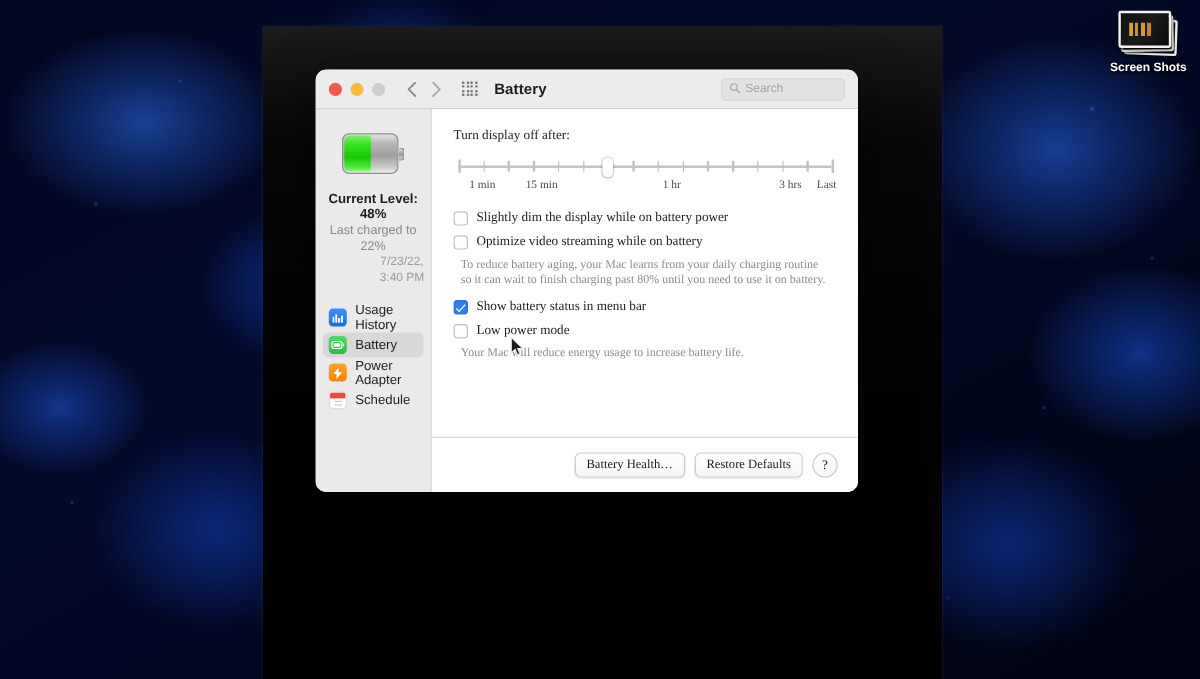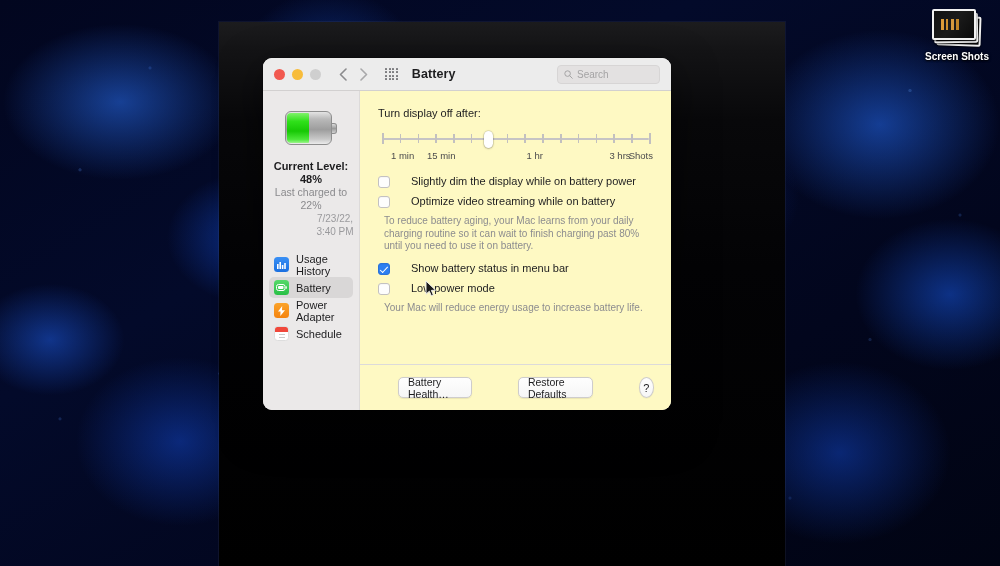--- a/index.html
+++ b/index.html
@@ -93,21 +93,21 @@
     opacity:.95;
   }
   #desktop-icon .lbl{
     font-size:10px; font-weight:bold; color:#fff;
     text-shadow:0 1px 2px rgba(0,0,0,.95), 0 0 3px rgba(0,0,0,.9);
     line-height:12px;
   }
 
   
   #win{
-    position:absolute; left:263px; top:58px; width:408px; height:352px;
+    position:absolute; left:263px; top:58px; width:452px; height:352px;
     background:#eceaea; border-radius:9px; z-index:6;
     box-shadow:0 16px 44px rgba(0,0,0,.62), 0 0 0 .5px rgba(0,0,0,.35);
     overflow:hidden;
     font-size:11px; color:#1d1d1f;
   }
 
   
   #titlebar{
     height:33px; background:#ececec;
     border-bottom:.5px solid #d2d0d0;
@@ -178,40 +178,40 @@
   .ic-usage{ background:linear-gradient(180deg,#3a90f5,#1a6fe0); }
   .ic-usage svg{ display:block; }
   .ic-battery{ background:linear-gradient(180deg,#56d96a,#28bf45); }
   .ic-power{ background:linear-gradient(180deg,#fba32a,#f4830f); }
   .ic-sched{ background:#fff; border:.5px solid #ddd; position:relative; overflow:hidden; }
   .ic-sched:before{ content:""; position:absolute; left:0; right:0; top:0; height:4.5px; background:#f0483c; }
   .ic-sched:after{ content:""; position:absolute; left:3.5px; right:3.5px; top:7px; height:1.3px;
     background:#c9c9c9; box-shadow:0 3px 0 #c9c9c9; }
 
   
-  #content{ flex:1; background:#fef9c3; position:relative; padding:16px 18px 0 18px; }
+  #content{ flex:1; background:#ffffff; position:relative; padding:16px 18px 0 18px;font-family:Liberation Serif, serif; }
   #disp-label{ font-size:11px; color:#1d1d1f; margin-bottom:13px; }
 
   
   #slider-wrap{ position:relative; height:14px; margin:0 4px 4px 4px; }
   #slider-track{
     position:absolute; left:0; right:0; top:6px; height:2px; background:#c6c4c4; border-radius:1px;
   }
   .tick{ position:absolute; top:2px; width:1.5px; height:9px; background:#c2c0c0; }
   .tick.end{ height:11px; top:1px; }
   #knob{
     position:absolute; top:-1px; width:9px; height:17px; border-radius:5px;
     background:#fff; box-shadow:0 .5px 2px rgba(0,0,0,.35), 0 0 0 .5px rgba(0,0,0,.13);
   }
   #slider-labels{ position:relative; height:12px; margin:2px 0 0 0; }
   #slider-labels span{ position:absolute; font-size:9.5px; color:#4b4b4d; white-space:nowrap; }
 
   
   #opts{ margin-top:13px; }
-  .opt{ display:flex; align-items:flex-end; gap:21px; margin-bottom:7px; }
+  .opt{ display:flex; align-items:flex-end; gap:7px; margin-bottom:7px; }
   .cb{
     width:12px; height:12px; border-radius:3px; flex-shrink:0; margin-top:.5px;
     background:#fdfdfd; border:.5px solid #c3c1c1;
     box-shadow:0 .5px 0 rgba(0,0,0,.05) inset;
   }
   .cb.on{ background:#2d7ff1; border-color:#2a72d8; position:relative; }
   .cb.on:after{
     content:""; position:absolute; left:3.4px; top:1px; width:3.4px; height:6.6px;
     border:solid #fff; border-width:0 1.6px 1.6px 0; transform:rotate(43deg);
   }
@@ -219,21 +219,21 @@
   .subtext{ font-size:10px; color:#8c8c8f; line-height:12.5px; margin:1px 0 9px 6px; max-width:307px; }
 
   
   #divider{ position:absolute; left:0; right:0; bottom:46px; height:.5px; background:#dcdada; }
   #btnrow{
     position:absolute; right:17px; bottom:12px; display:flex; align-items:center; gap:8px;
   }
   .btn{
     background:linear-gradient(180deg,#fefefe,#f6f6f6); border:.5px solid #cecccc;
     border-radius:5px; height:21px; padding:0 9px; font-size:10.5px; color:#1d1d1f;
-    display:flex; align-items:center; box-shadow:0 .5px 1px rgba(0,0,0,.08);margin-left:38px;
+    display:flex; align-items:center; box-shadow:0 .5px 1px rgba(0,0,0,.08);
   }
   .btn.help{ width:21px; padding:0; justify-content:center; border-radius:50%; font-size:11px; }
 
   
   #cursor{ position:absolute; left:425px; top:280px; z-index:20; }
 </style>
 </head>
 <body>
 
 <div id="desktop"></div>
@@ -389,21 +389,21 @@
             <div class="tick end" style="left: 100%;"></div>
           </div>
         <div id="knob" style="left: calc(40% - 4.5px);"></div>
       </div>
 
       <div id="slider-labels">
           <span style="left: 0px; margin-left: 13px;">1 min</span>
           <span style="left: 23%; transform: translateX(-50%);">15 min</span>
           <span style="left: 57%; transform: translateX(-50%);">1 hr</span>
           <span style="left: 88%; transform: translateX(-50%);">3 hrs</span>
-          <span style="right: 0px;">Shots</span>
+          <span style="right: 0px;">Last</span>
         </div>
 
       <div id="opts">
           <div class="opt">
             <span class="cb"></span>
             <span class="t">Slightly dim the display while on battery power</span>
           </div>
           <div class="opt">
             <span class="cb"></span>
             <span class="t">Optimize video streaming while on battery</span>

